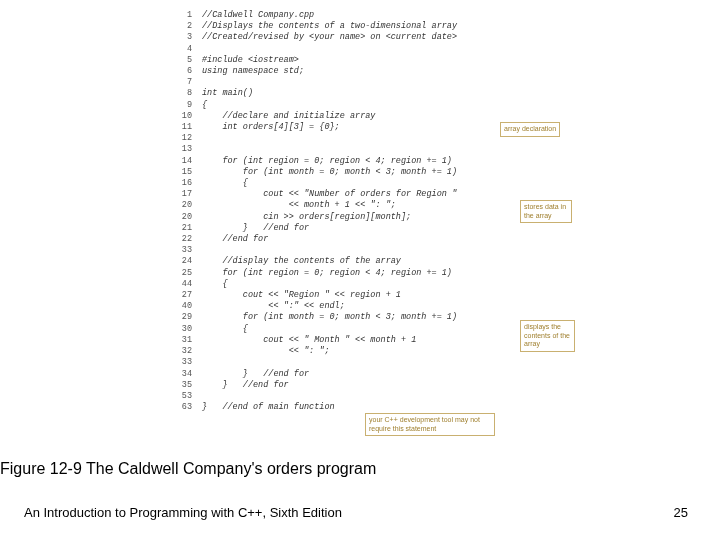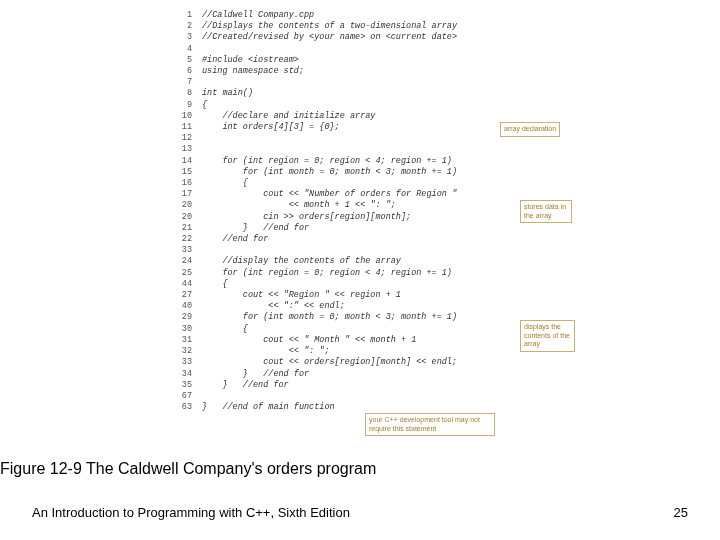--- a/index.html
+++ b/index.html
@@ -50,21 +50,21 @@
     top: 460px;
     left: 0;
     width: 720px;
     font-size: 16px;
     font-family: Arial, sans-serif;
     color: #000;
   }
   .footer-left {
     position: absolute;
     bottom: 20px;
-    left: 32px;
+    left: 24px;
     font-size: 13px;
     color: #000;
   }
   .footer-right {
     position: absolute;
     bottom: 20px;
     right: 32px;
     font-size: 13px;
     color: #000;
   }
@@ -97,24 +97,24 @@
     <div class="code-line"><span class="lineno">33</span><span class="code-text"></span></div>
     <div class="code-line"><span class="lineno">24</span><span class="code-text">    //display the contents of the array</span></div>
     <div class="code-line"><span class="lineno">25</span><span class="code-text">    for (int region = 0; region &lt; 4; region += 1)</span></div>
     <div class="code-line"><span class="lineno">44</span><span class="code-text">    {</span></div>
     <div class="code-line"><span class="lineno">27</span><span class="code-text">        cout &lt;&lt; "Region " &lt;&lt; region + 1</span></div>
     <div class="code-line"><span class="lineno">40</span><span class="code-text">             &lt;&lt; ":" &lt;&lt; endl;</span></div>
     <div class="code-line"><span class="lineno">29</span><span class="code-text">        for (int month = 0; month &lt; 3; month += 1)</span></div>
     <div class="code-line"><span class="lineno">30</span><span class="code-text">        {</span></div>
     <div class="code-line"><span class="lineno">31</span><span class="code-text">            cout &lt;&lt; " Month " &lt;&lt; month + 1</span></div>
     <div class="code-line"><span class="lineno">32</span><span class="code-text">                 &lt;&lt; ": ";</span></div>
-    <div class="code-line"><span class="lineno">33</span><span class="code-text">            cout &lt;&lt; orders[region][month] &lt;&lt; endl;</span></div>
+    <div class="code-line"><span class="lineno">33</span></div>
     <div class="code-line"><span class="lineno">34</span><span class="code-text">        }   //end for</span></div>
     <div class="code-line"><span class="lineno">35</span><span class="code-text">    }   //end for</span></div>
-    <div class="code-line"><span class="lineno">67</span><span class="code-text"></span></div>
+    <div class="code-line"><span class="lineno">53</span><span class="code-text"></span></div>
     <div class="code-line"><span class="lineno">63</span><span class="code-text">}   //end of main function</span></div>
   </div>
 
 <div class="callout" style="top:122px; left:500px;">array declaration</div>
 <div class="callout" style="top:200px; left:520px; width:52px;">stores data
 in the array</div>
 <div class="callout" style="top:320px; left:520px; width:55px;">displays the
 contents of
 the array</div>
 <div class="callout" style="top:413px; left:365px; width:130px;">your C++ development tool may

